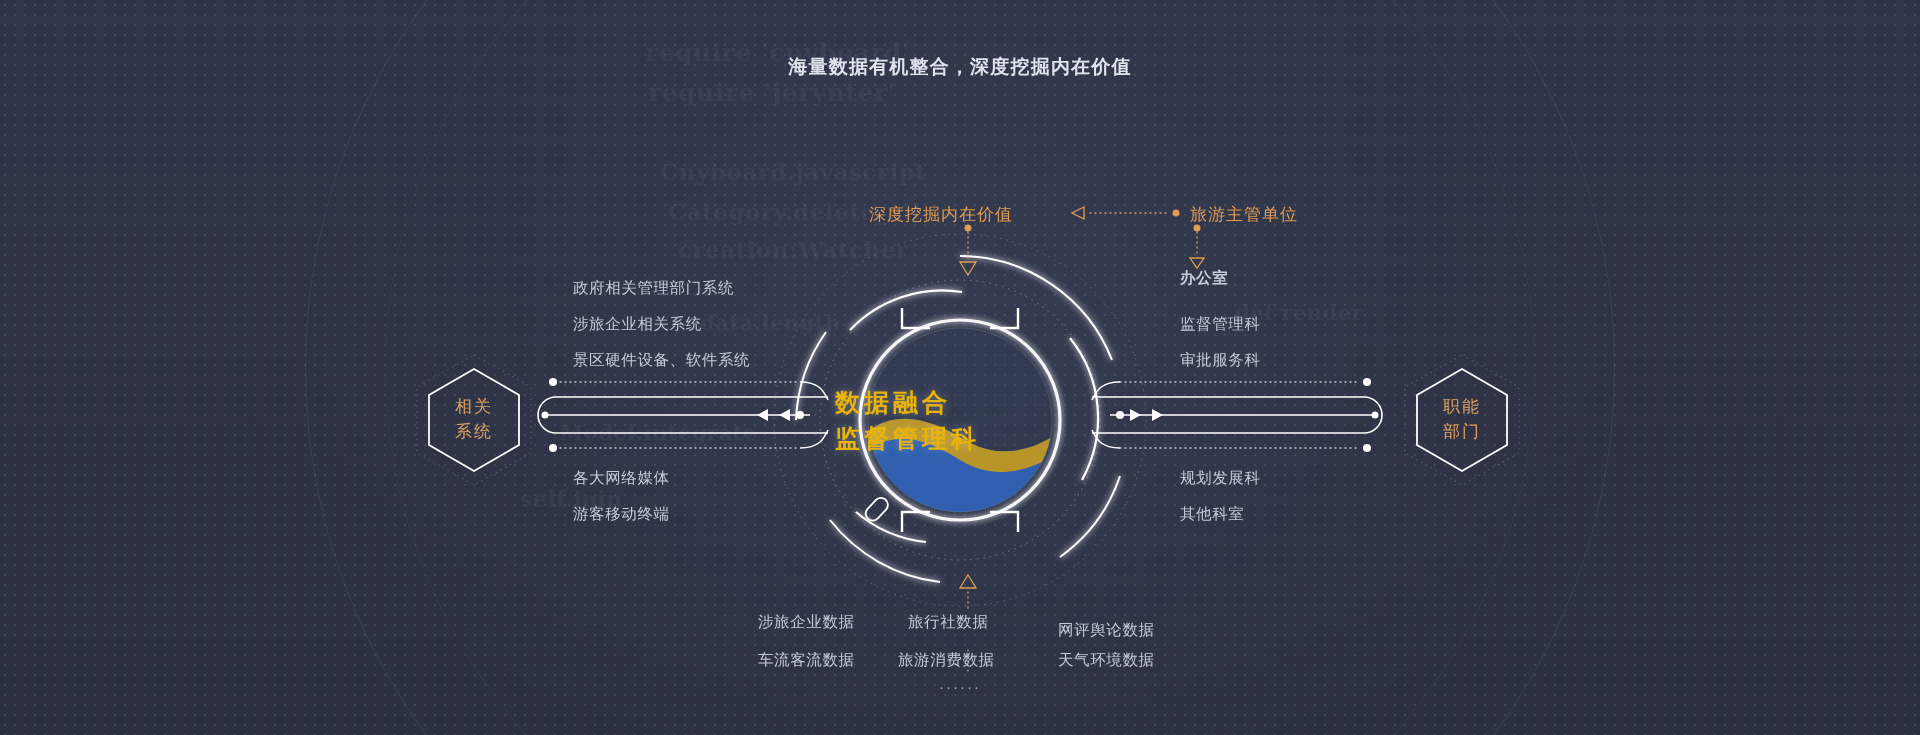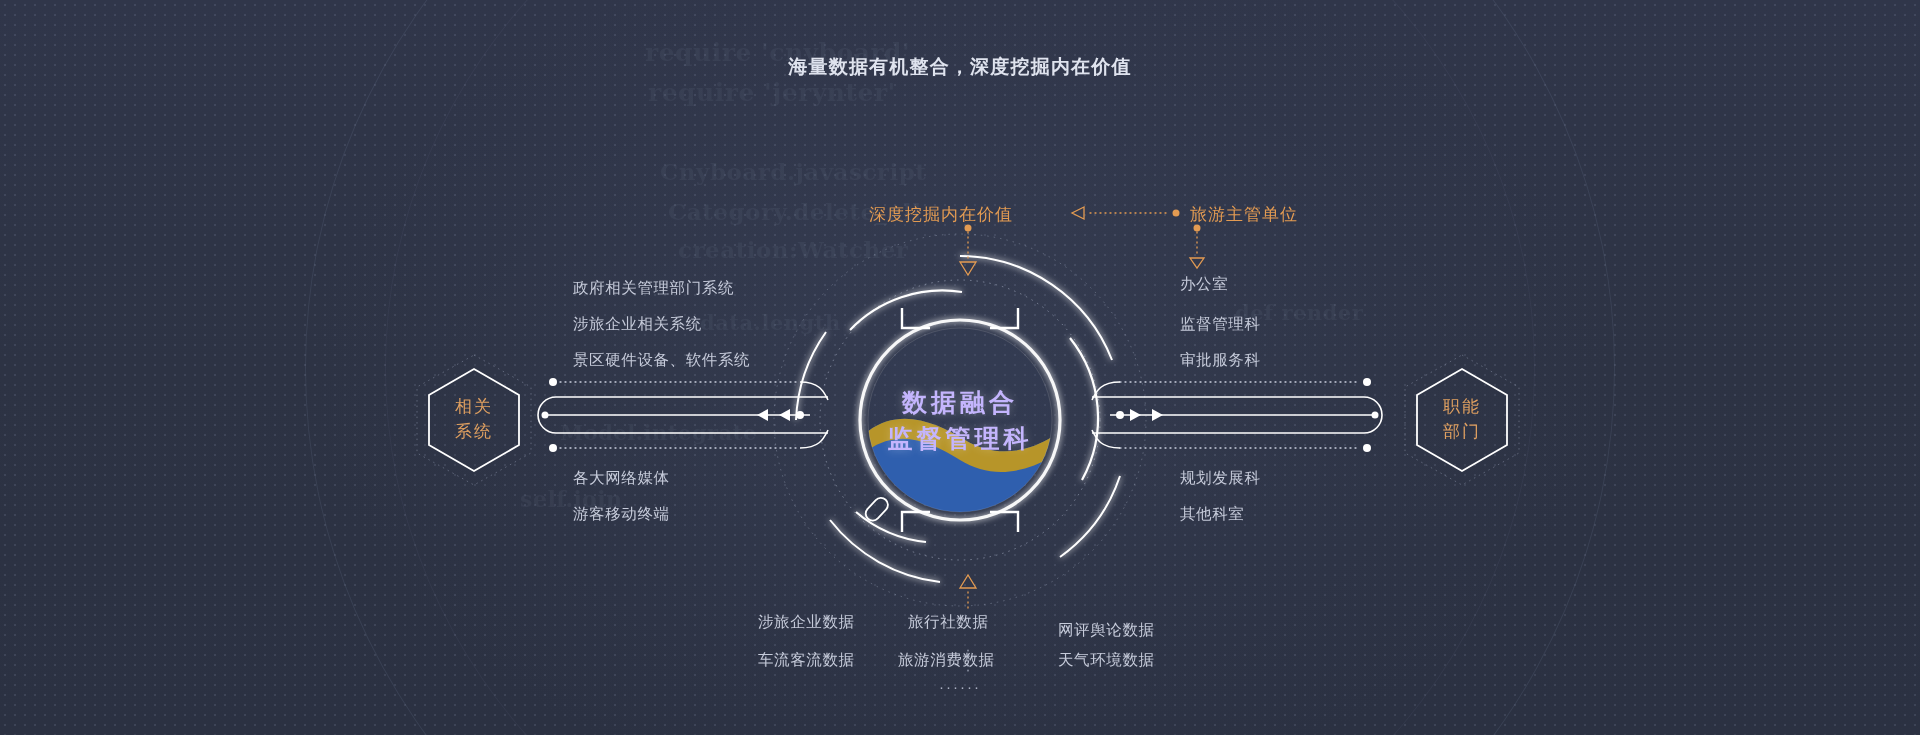--- a/index.html
+++ b/index.html
@@ -72,21 +72,21 @@
     position:absolute; left:0; top:0; width:100%; height:100%;
     display:flex; flex-direction:column; align-items:center; justify-content:center;
     color:#e0a060; font-size:17px; line-height:1.45; letter-spacing:2px; font-weight:500;
   }
 
   
   #core{ position:absolute; left:960px; top:420px; transform:translate(-50%,-50%); width:460px; height:460px; }
   #core svg{ position:absolute; left:0; top:0; }
   #core-text{
     position:absolute; left:50%; top:50%; transform:translate(-50%,-50%);
-    text-align:center; color:#c4b5fd; font-size:25px; font-weight:700; letter-spacing:4px; line-height:1.42;
+    text-align:left; color:#eab308; font-size:25px; font-weight:700; letter-spacing:4px; line-height:1.42;
     text-shadow:0 0 10px rgba(255,255,255,.28);
     z-index:4; width:250px;
   }
 
   
   #wires{ position:absolute; left:0; top:0; width:1920px; height:735px; z-index:3; }
 
   
   #ellipsis{
     position:absolute; left:960px; top:678px; transform:translateX(-50%);
@@ -284,21 +284,21 @@
     <span>部门</span>
   </div>
 </div>
 
 <div class="lbl" style="left:573px; top:278px;">政府相关管理部门系统</div>
 <div class="lbl" style="left:573px; top:314px;">涉旅企业相关系统</div>
 <div class="lbl" style="left:573px; top:350px;">景区硬件设备、软件系统</div>
 <div class="lbl" style="left:573px; top:468px;">各大网络媒体</div>
 <div class="lbl" style="left:573px; top:504px;">游客移动终端</div>
 
-<div class="lbl" style="left:1180px; top:274px;">办公室</div>
+<div class="lbl" style="left:1180px; top:268px;font-weight:bold;">办公室</div>
 <div class="lbl" style="left:1180px; top:314px;">监督管理科</div>
 <div class="lbl" style="left:1180px; top:350px;">审批服务科</div>
 <div class="lbl" style="left:1180px; top:468px;">规划发展科</div>
 <div class="lbl" style="left:1180px; top:504px;">其他科室</div>
 
 <div class="lbl" style="left:758px;  top:612px;">涉旅企业数据</div>
 <div class="lbl" style="left:908px;  top:612px;">旅行社数据</div>
 <div class="lbl" style="left:1058px; top:612px;margin-top:8px;">网评舆论数据</div>
 <div class="lbl" style="left:758px;  top:650px;">车流客流数据</div>
 <div class="lbl" style="left:898px;  top:650px;">旅游消费数据</div>

